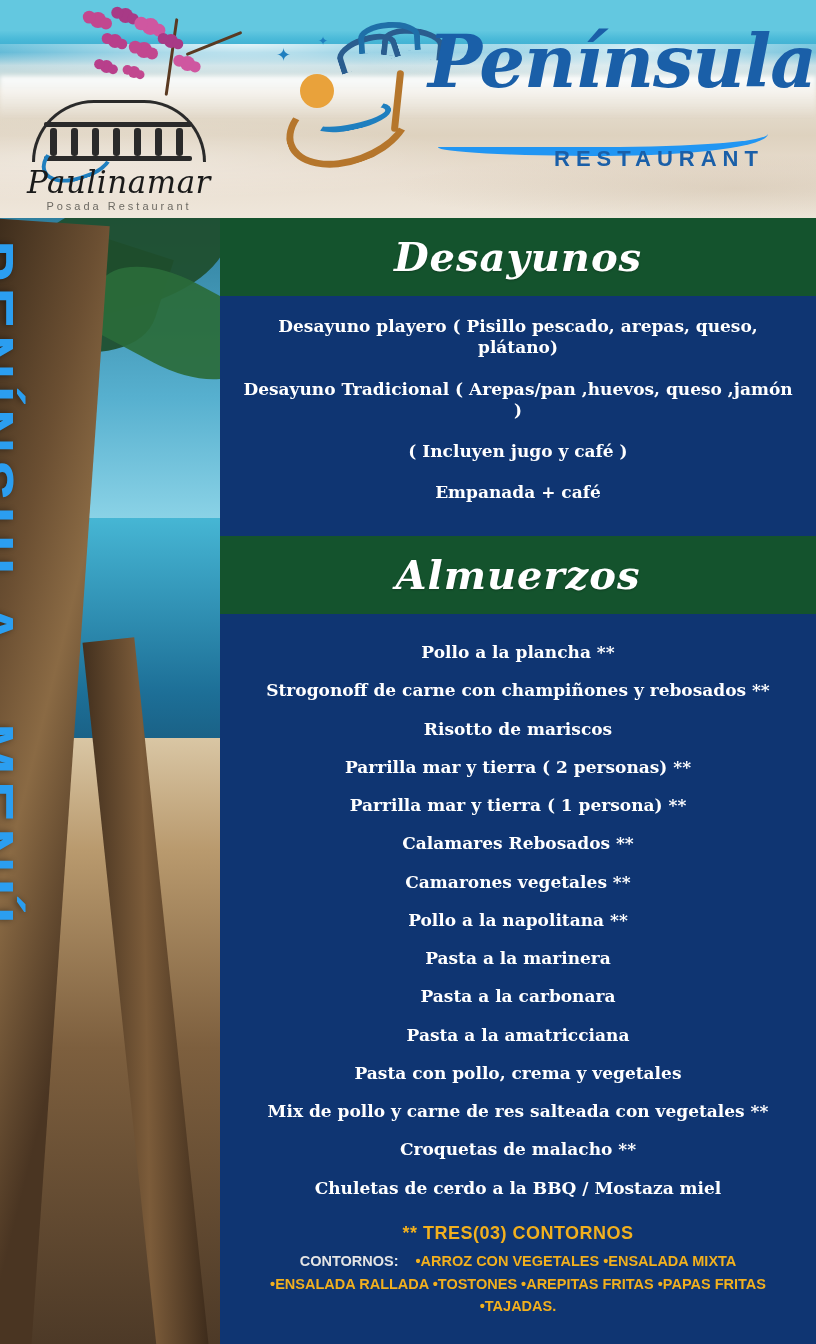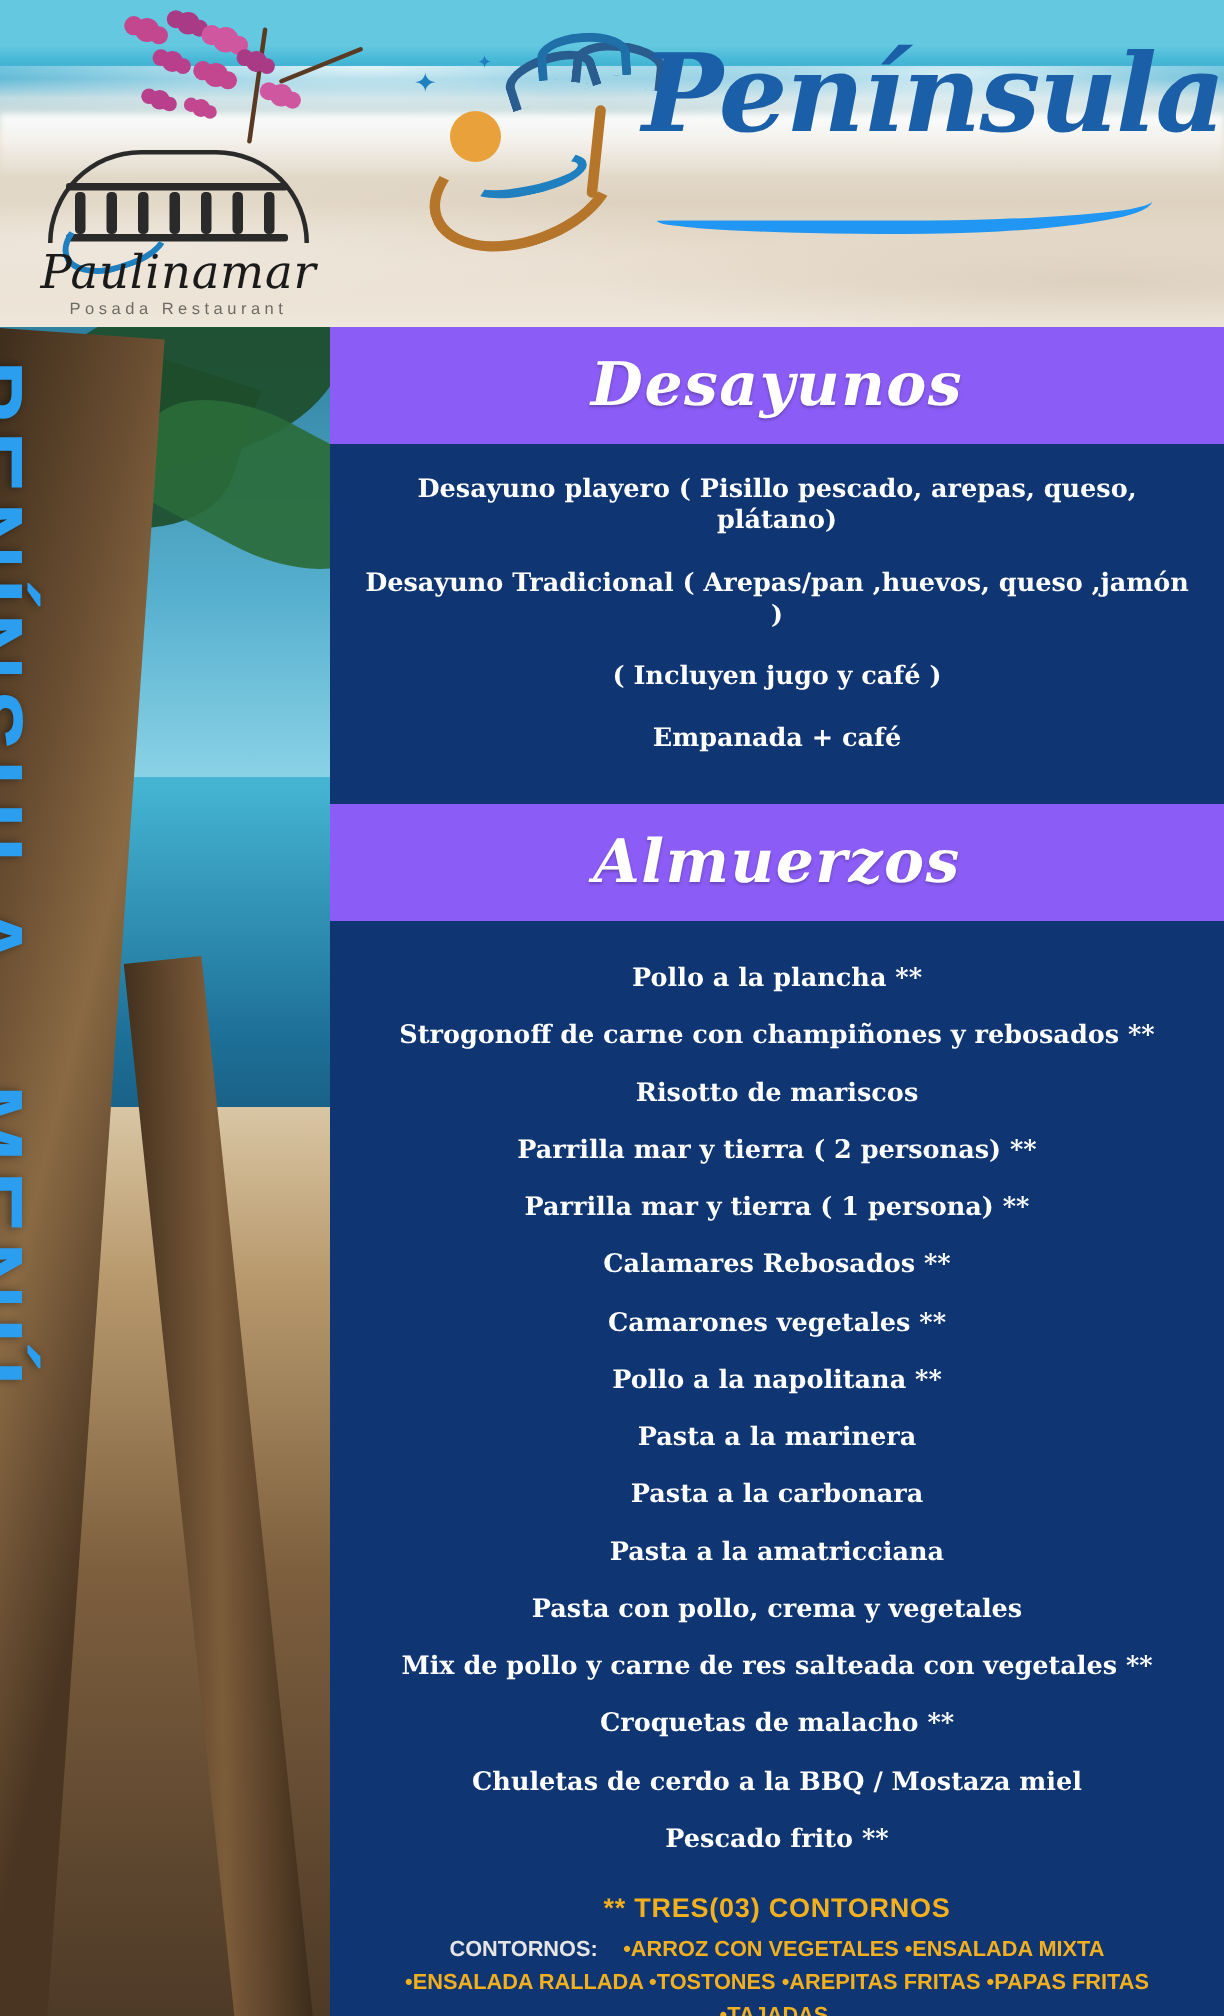--- a/index.html
+++ b/index.html
@@ -163,21 +163,21 @@
     font-family:"Liberation Sans", sans-serif; font-weight:bold;
     font-size: 62px; letter-spacing: 6px; color:#2b9ef0;
     text-shadow: 0 2px 6px rgba(0,0,0,.45);
     white-space: nowrap;
   }
 
   
   .menucol { position:absolute; left:220px; top:218px; width:596px; height:1126px; background:#0f3572; }
 
   .band {
-    width: 596px; background: #8b5cf6; color:#fff;
+    width: 596px; background: #14532d; color:#fff;
     text-align:center; font-family:"DejaVu Serif", serif;
     font-style: italic; font-size: 40px; font-weight: bold;
     padding: 12px 0 14px; letter-spacing:1px;
     text-shadow: 0 1px 2px rgba(0,0,0,.25);
   }
   .band.desayunos { height: 78px; line-height: 54px; }
   .band.almuerzos { height: 78px; line-height: 54px; }
 
   .section { background:#0f3572; color:#ffffff; padding: 10px 18px 12px; }
   .item {
@@ -249,20 +249,21 @@
       <div class="pen-palm">
         <div class="pen-leaf" style="left:0px;  top:6px;  transform: rotate(-18deg);"></div>
         <div class="pen-leaf" style="left:46px; top:-2px; transform: rotate(6deg);"></div>
         <div class="pen-leaf" style="left:22px; top:-8px; transform: rotate(-4deg); border-color:#1f6fa8;"></div>
         <div class="pen-trunk"></div>
       </div>
       <div class="pen-swirl"></div>
       <div class="pen-wave-in"></div>
       <div class="pen-title">Península</div>
       <div class="pen-underline"></div>
+      <div class="pen-rest">RESTAURANT</div>
     </div>
   </div>
 
   <div class="leftcol">
     <div class="lc-sky"></div>
     <div class="lc-sea"></div>
     <div class="lc-sand"></div>
     <div class="lc-frond" style="left:-30px; top:10px;  width:190px; height:120px; transform:rotate(18deg);"></div>
     <div class="lc-frond" style="left:20px;  top:-20px; width:210px; height:110px; transform:rotate(-14deg);"></div>
     <div class="lc-frond" style="left:90px;  top:60px;  width:170px; height:90px;  transform:rotate(28deg); background:#2a6b39;"></div>
@@ -293,21 +294,20 @@
       <div class="item">Calamares Rebosados **</div>
       <div class="item">Camarones vegetales **</div>
       <div class="item">Pollo a la napolitana **</div>
       <div class="item">Pasta a la marinera</div>
       <div class="item">Pasta a la carbonara</div>
       <div class="item">Pasta a la amatricciana</div>
       <div class="item">Pasta con pollo, crema y vegetales</div>
       <div class="item">Mix de pollo y carne de res salteada con vegetales **</div>
       <div class="item">Croquetas de malacho **</div>
       <div class="item">Chuletas de cerdo a la BBQ / Mostaza miel</div>
-      <div class="item">Pescado frito  **</div>
     </div>
 
     <div class="contornos">
       <div class="tres">** TRES(03) CONTORNOS</div>
       <div class="cline">
         <span class="clabel">CONTORNOS:</span><span>•ARROZ CON VEGETALES   •ENSALADA MIXTA</span>
       </div>
       <div class="cline">•ENSALADA RALLADA   •TOSTONES   •AREPITAS FRITAS   •PAPAS FRITAS   •TAJADAS.</div>
     </div>
 

